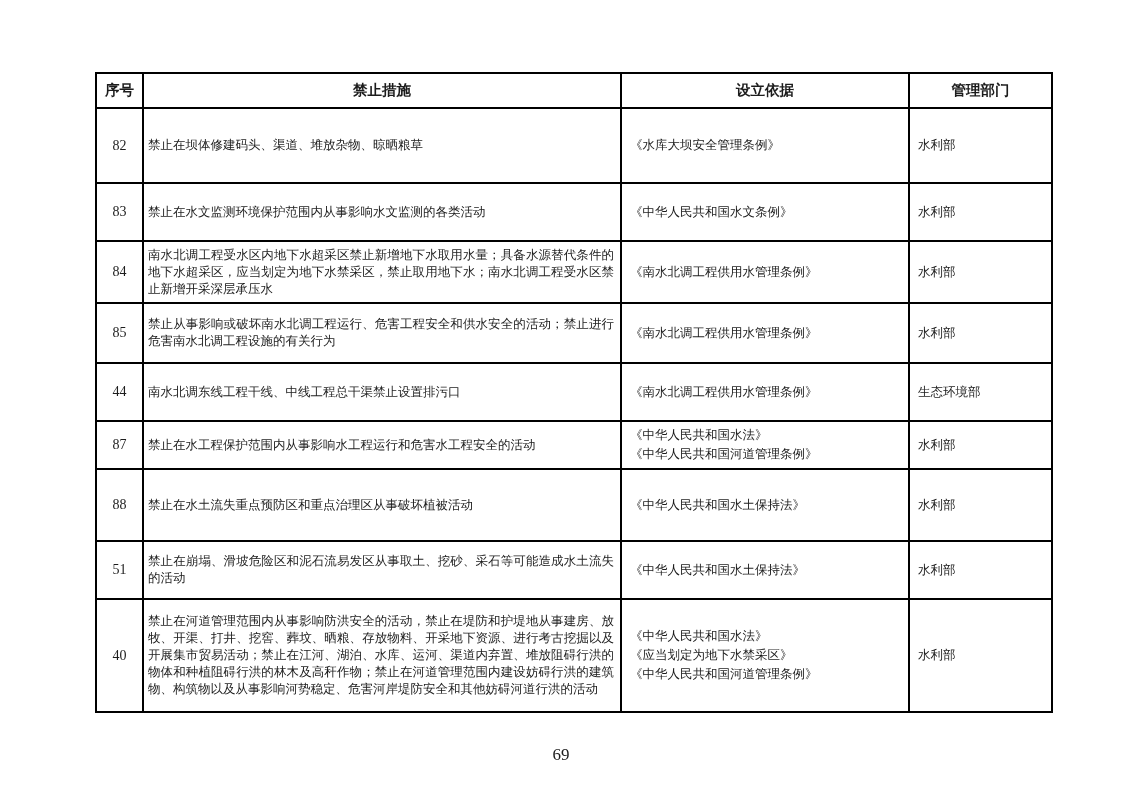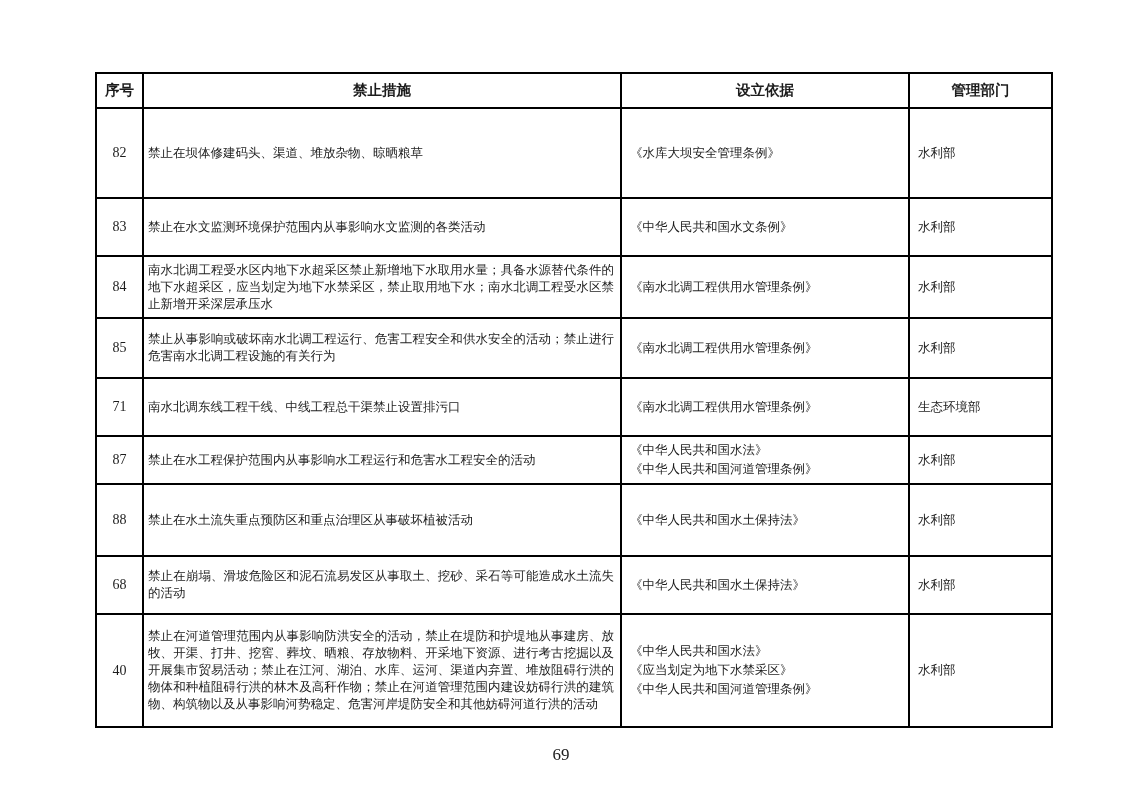--- a/index.html
+++ b/index.html
@@ -83,21 +83,21 @@
       <col style="width:143px">
     </colgroup>
     <tbody>
         <tr style="height:35px">
       <th>序号</th>
       <th>禁止措施</th>
       <th>设立依据</th>
       <th>管理部门</th>
     </tr>
 
-    <tr style="height:90px">
+    <tr style="height:75px">
       <td class="c-num">82</td>
       <td class="c-measure">禁止在坝体修建码头、渠道、堆放杂物、晾晒粮草</td>
       <td class="c-basis">
         <div>《水库大坝安全管理条例》</div>
       </td>
       <td class="c-dept">水利部</td>
     </tr>
 
     <tr style="height:58px">
       <td class="c-num">83</td>
@@ -120,21 +120,21 @@
     <tr style="height:60px">
       <td class="c-num">85</td>
       <td class="c-measure">禁止从事影响或破坏南水北调工程运行、危害工程安全和供水安全的活动；禁止进行危害南水北调工程设施的有关行为</td>
       <td class="c-basis">
         <div>《南水北调工程供用水管理条例》</div>
       </td>
       <td class="c-dept">水利部</td>
     </tr>
 
     <tr style="height:58px">
-      <td class="c-num">71</td>
+      <td class="c-num">44</td>
       <td class="c-measure">南水北调东线工程干线、中线工程总干渠禁止设置排污口</td>
       <td class="c-basis">
         <div>《南水北调工程供用水管理条例》</div>
       </td>
       <td class="c-dept">生态环境部</td>
     </tr>
 
     <tr style="height:48px">
       <td class="c-num">87</td>
       <td class="c-measure">禁止在水工程保护范围内从事影响水工程运行和危害水工程安全的活动</td>
@@ -148,21 +148,21 @@
     <tr style="height:72px">
       <td class="c-num">88</td>
       <td class="c-measure">禁止在水土流失重点预防区和重点治理区从事破坏植被活动</td>
       <td class="c-basis">
         <div>《中华人民共和国水土保持法》</div>
       </td>
       <td class="c-dept">水利部</td>
     </tr>
 
     <tr style="height:58px">
-      <td class="c-num">68</td>
+      <td class="c-num">51</td>
       <td class="c-measure">禁止在崩塌、滑坡危险区和泥石流易发区从事取土、挖砂、采石等可能造成水土流失的活动</td>
       <td class="c-basis">
         <div>《中华人民共和国水土保持法》</div>
       </td>
       <td class="c-dept">水利部</td>
     </tr>
 
     <tr style="height:113px">
       <td class="c-num">40</td>
       <td class="c-measure">禁止在河道管理范围内从事影响防洪安全的活动，禁止在堤防和护堤地从事建房、放牧、开渠、打井、挖窖、葬坟、晒粮、存放物料、开采地下资源、进行考古挖掘以及开展集市贸易活动；禁止在江河、湖泊、水库、运河、渠道内弃置、堆放阻碍行洪的物体和种植阻碍行洪的林木及高秆作物；禁止在河道管理范围内建设妨碍行洪的建筑物、构筑物以及从事影响河势稳定、危害河岸堤防安全和其他妨碍河道行洪的活动</td>

